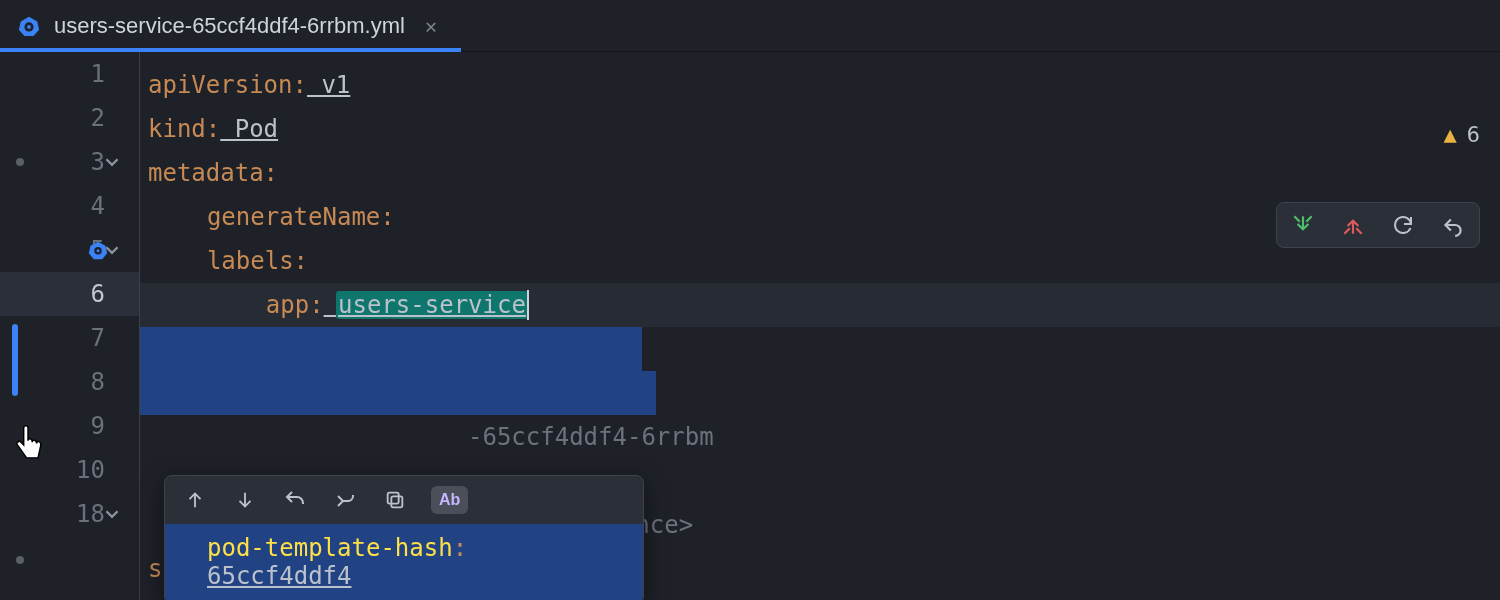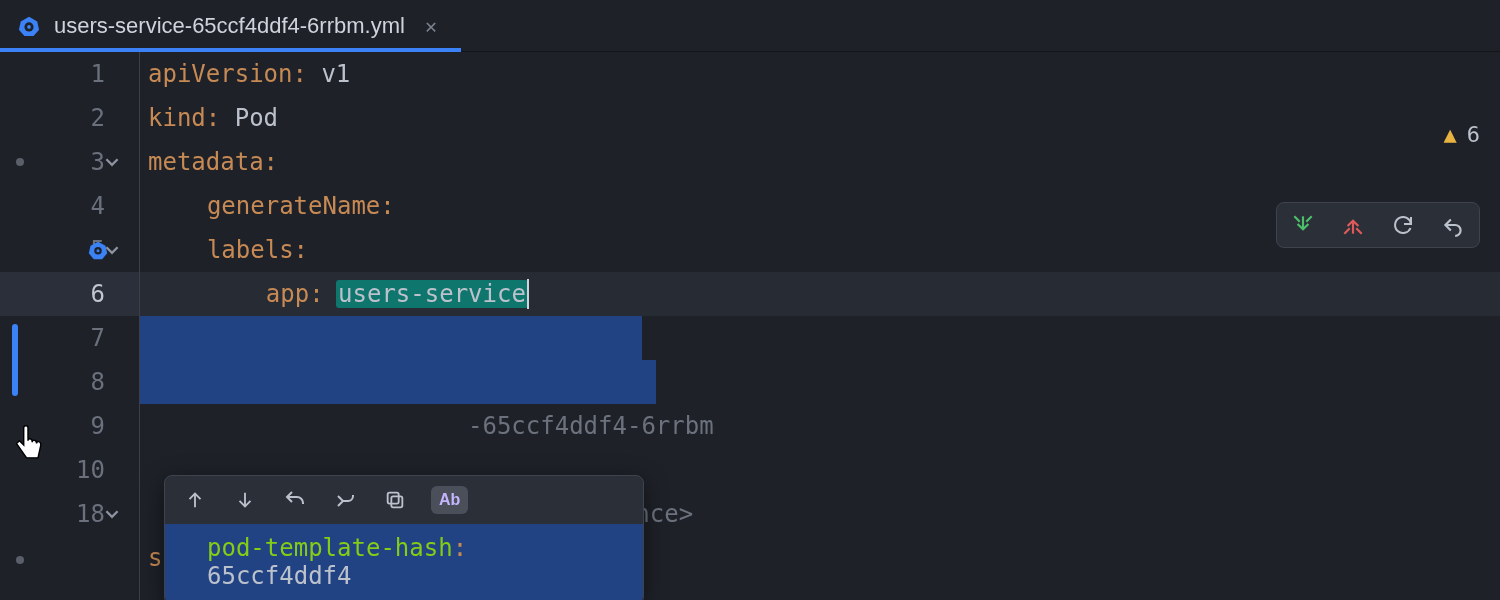--- a/index.html
+++ b/index.html
@@ -50,20 +50,21 @@
   }
   .gutter {
     width: 140px;
     flex: 0 0 140px;
     position: relative;
     border-right: 1px solid #3a3f4a;
   }
   .code-area {
     flex: 1;
     position: relative;
+    margin-top: 11px;
   }
   .line {
     height: 44px;
     display: flex;
     align-items: center;
     position: relative;
   }
   .gutter .line {
     justify-content: flex-end;
     padding-right: 8px;
@@ -103,21 +104,21 @@
     display: inline-block;
     width: 2px; height: 30px;
     background: #cfd3db;
     vertical-align: middle;
     margin-left: 1px;
   }
 
   
   .k { color: #c78a54; } 
   .c { color: #c78a54; } 
-  .v { color: #bcc2cc; } 
+  .v { color: #bcc2cc; text-decoration: underline; } 
   .sel .k, .sel .v, .sel-bg ~ span { }
 
   .selected-word {
     background: #0f766e;
     border-radius: 3px;
     padding: 0 2px;
     margin: 0 -2px;
   }
 
   
@@ -182,21 +183,21 @@
     font-size: 16px;
     font-weight: 600;
   }
   .hint-code {
     padding: 10px 18px 14px 42px;
     font-size: 24px;
     background: #214283;
     border-radius: 0 0 8px 8px;
     margin: 0;
   }
-  .hint-code .k { color: #84cc16; }
+  .hint-code .k { color: #fde047; }
   .hint-code .v { color: #bcc2cc; }
 
   .behind-popup {
     color: #6c727d;
   }
 
   
   .change-bar {
     position: absolute;
     left: 12px;

